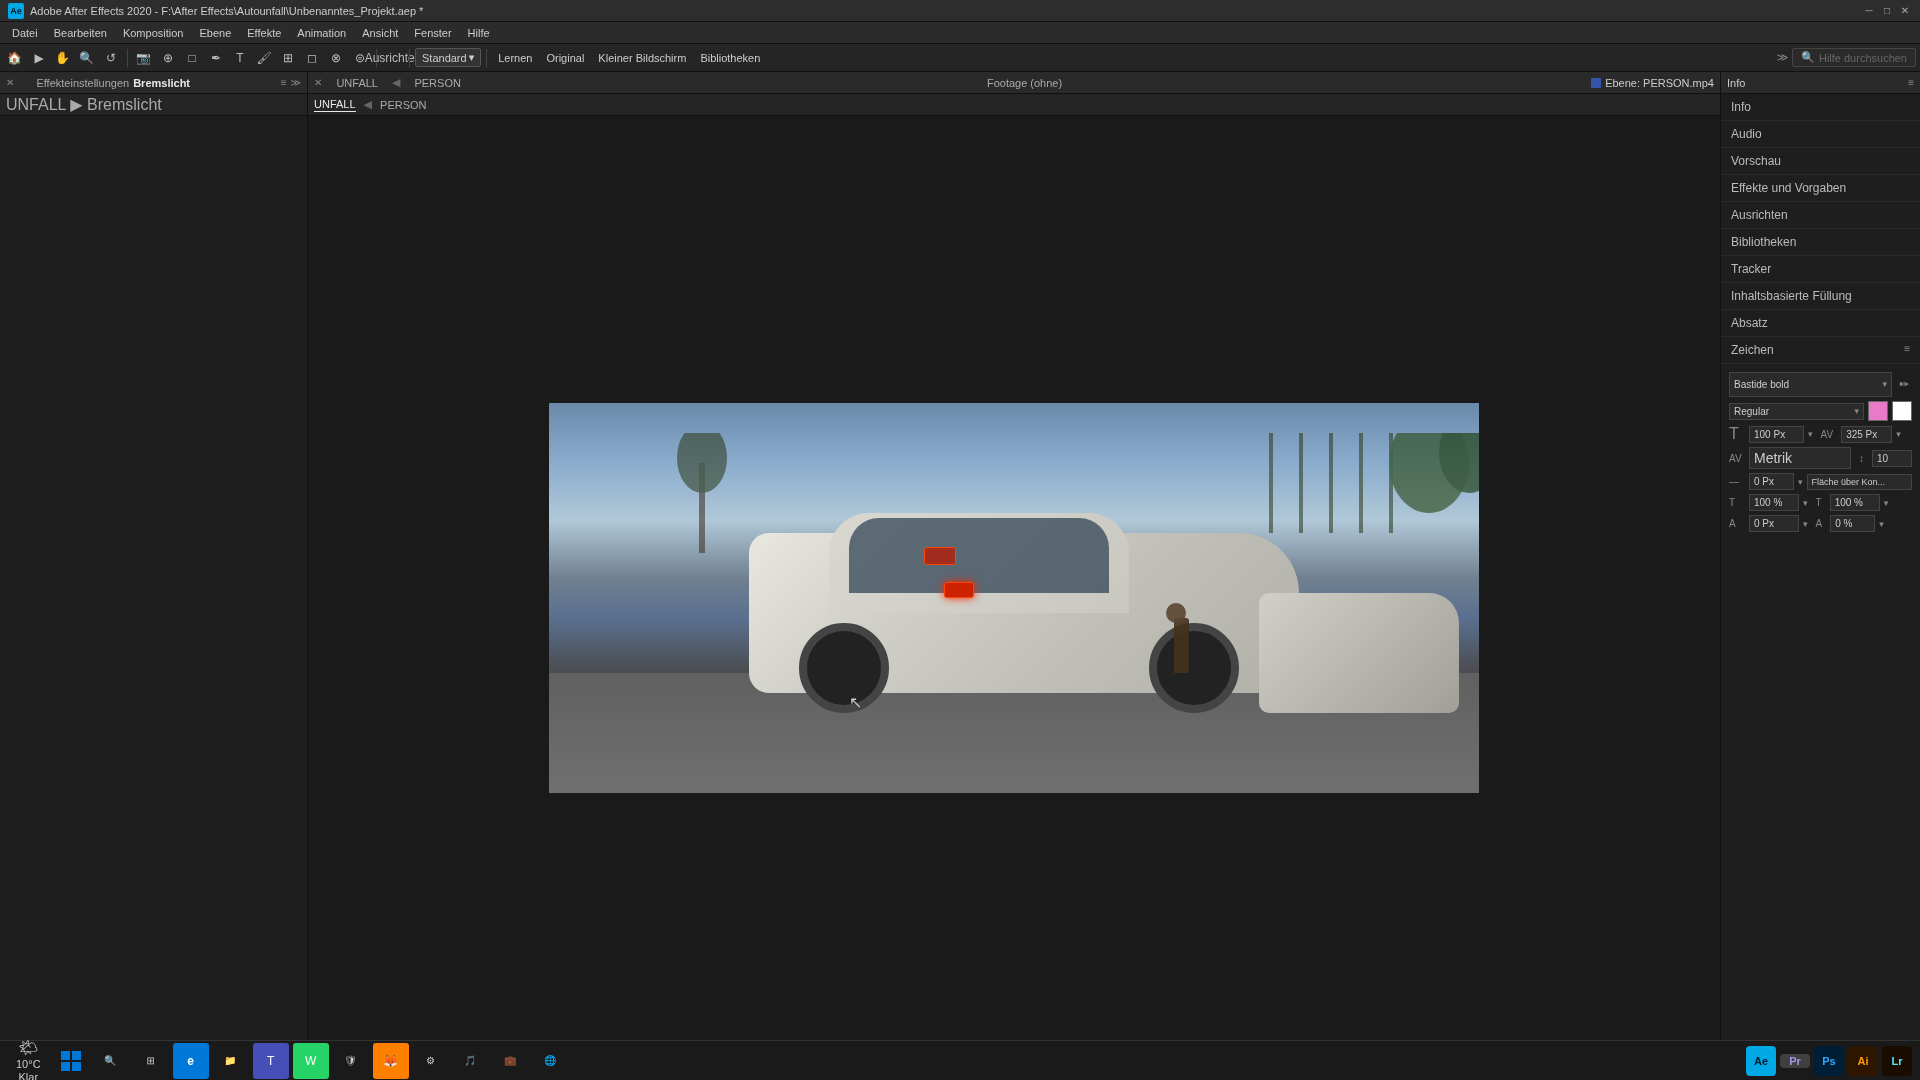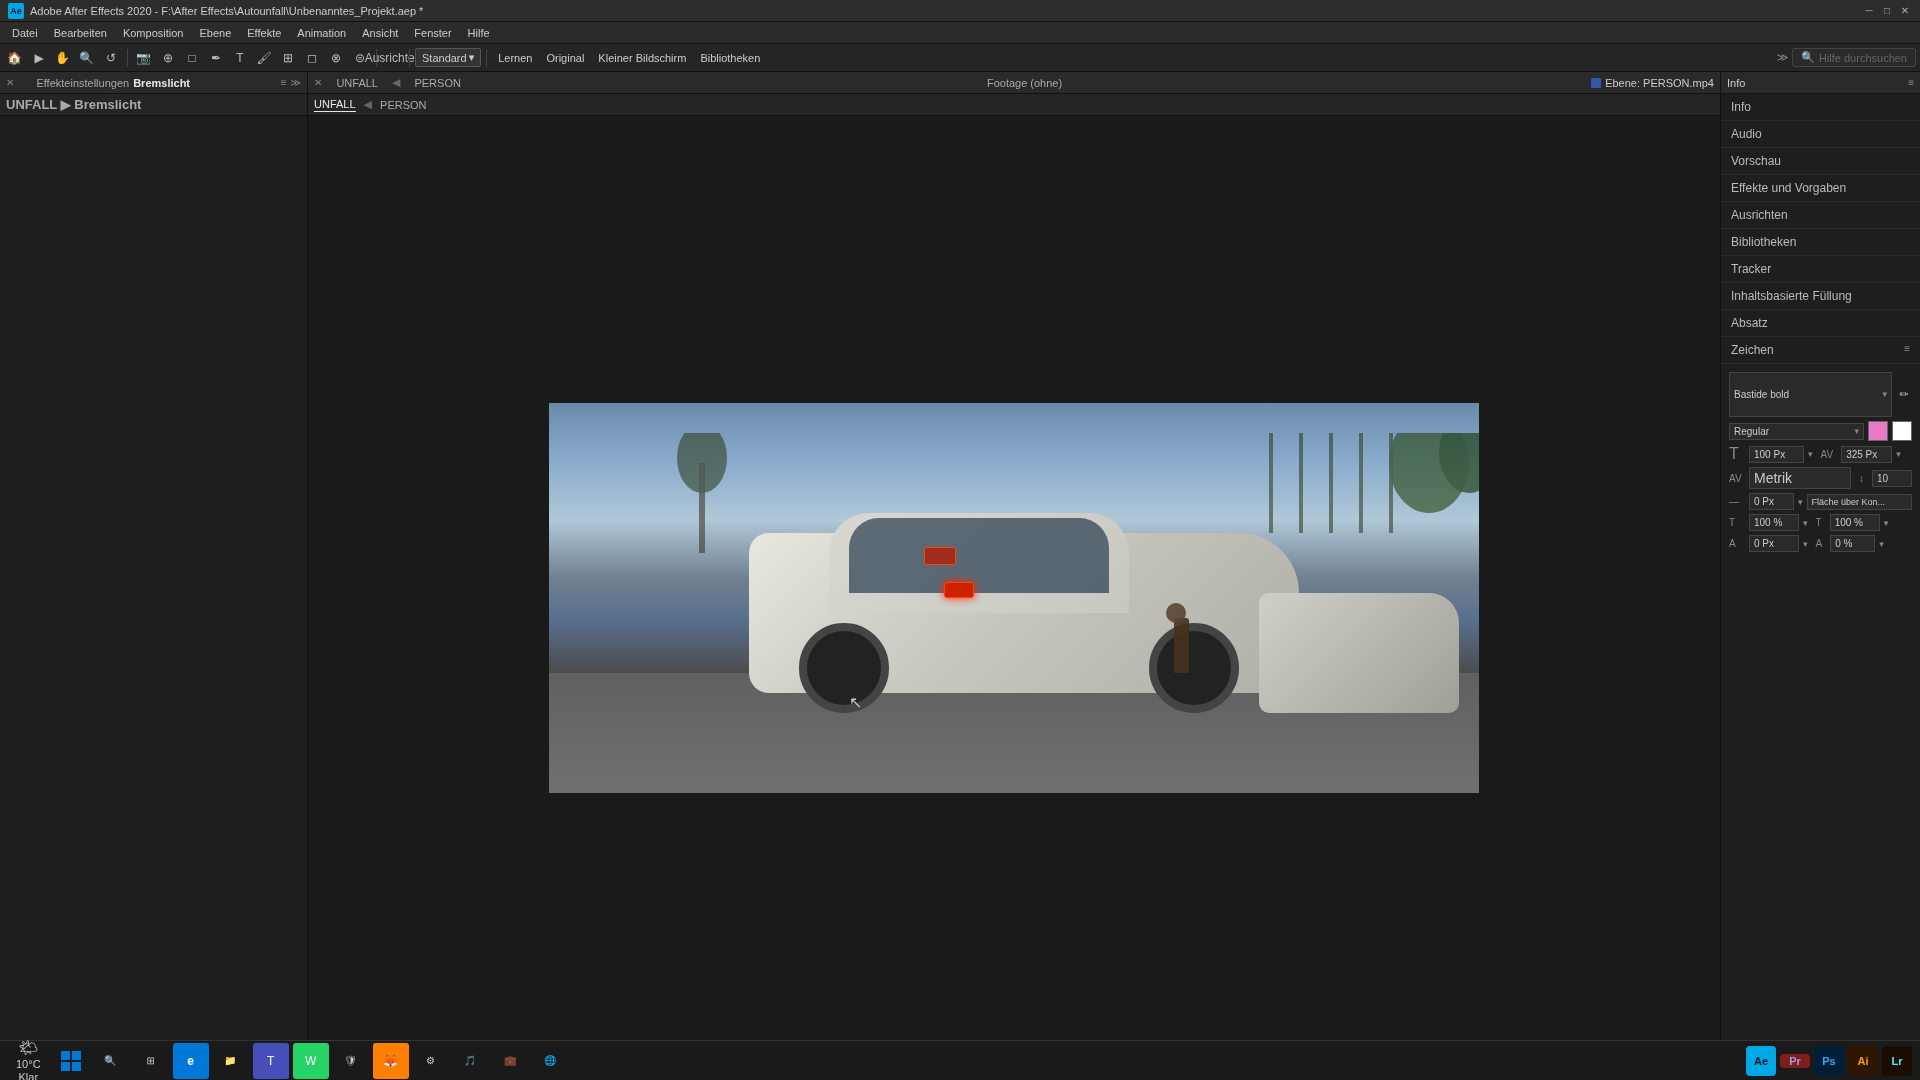--- a/index.html
+++ b/index.html
@@ -23,21 +23,21 @@
     .toolbar-dropdown { display: flex; align-items: center; gap: 2px; padding: 2px 6px; background: #333; border: 1px solid #555; border-radius: 2px; cursor: pointer; font-size: 11px; color: #ccc; text-align: center; }
     
     
     #main { display: flex; height: calc(1080px - 72px); }
     
     
     #left-panel { width: 308px; background: #1e1e1e; border-right: 1px solid #111; display: flex; flex-direction: column; }
     #left-panel-header { height: 22px; background: #2a2a2a; display: flex; align-items: center; padding: 0 6px; border-bottom: 1px solid #111; }
     #left-panel-header span { font-size: 11px; color: #ccc; }
     #breadcrumb { height: 22px; display: flex; align-items: center; padding: 0 6px; background: #252525; border-bottom: 1px solid #111; }
-    #breadcrumb span { font-size: 13px; color: #aaa; font-weight: bold; }
+    #breadcrumb span { font-size: 16px; color: #aaa; }
     
     
     #center-area { flex: 1; display: flex; flex-direction: column; }
     
     
     #comp-header { height: 22px; background: #2a2a2a; display: flex; align-items: center; padding: 0 6px; gap: 6px; border-bottom: 1px solid #111; }
     .comp-tab { padding: 2px 8px; font-size: 11px; color: #aaa; cursor: pointer; }
     
     
     #preview { flex: 1; background: #1a1a1a; display: flex; align-items: center; justify-content: center; position: relative; overflow: hidden; }
@@ -70,21 +70,21 @@
     .color-swatch-white { width: 20px; height: 20px; background: #ffffff; border: 1px solid #666; cursor: pointer; }
     
     
     #taskbar { position: fixed; bottom: 0; left: 0; width: 1920px; height: 40px; background: #1a1a1a; border-top: 1px solid #333; display: flex; align-items: center; padding: 0 8px; gap: 4px; z-index: 100; }
     .taskbar-item { width: 36px; height: 36px; display: flex; align-items: center; justify-content: center; cursor: pointer; border-radius: 3px; font-size: 10px; color: #ccc; }
     .taskbar-weather { font-size: 11px; color: #ccc; padding: 0 8px; display: flex; flex-direction: column; align-items: center; gap: 1px; }
     .taskbar-right { margin-left: auto; display: flex; align-items: center; gap: 4px; }
     
     
     .icon-ae { width: 30px; height: 30px; background: #00a8e6; border-radius: 4px; display: flex; align-items: center; justify-content: center; font-weight: bold; font-size: 11px; color: #001a2e; }
-    .icon-pr { width: 30px; height: 14px; background: #7f1d1d; border-radius: 4px; display: flex; align-items: center; justify-content: center; font-weight: bold; font-size: 11px; color: #a09ae6; }
+    .icon-pr { width: 30px; height: 14px; background: #404040; border-radius: 4px; display: flex; align-items: center; justify-content: center; font-weight: bold; font-size: 11px; color: #a09ae6; }
     .icon-ps { width: 30px; height: 30px; background: #001e36; border-radius: 4px; display: flex; align-items: center; justify-content: center; font-weight: bold; font-size: 11px; color: #31a8ff; }
     .icon-ai { width: 30px; height: 30px; background: #2d1500; border-radius: 4px; display: flex; align-items: center; justify-content: center; font-weight: bold; font-size: 11px; color: #ff9a00; }
     .icon-lr { width: 30px; height: 30px; background: #1a0d00; border-radius: 4px; display: flex; align-items: center; justify-content: center; font-weight: bold; font-size: 11px; color: #4fe9ff; }
   </style>
 </head>
 <body>
 
 <div id="title-bar">
   <div id="title-bar-left">
     <div style="width:16px;height:16px;background:#00a8e6;border-radius:2px;display:flex;align-items:center;justify-content:center;font-weight:bold;font-size:9px;color:#001a2e;">Ae</div>
@@ -279,21 +279,21 @@
     <div class="right-panel-item">Inhaltsbasierte Füllung</div>
     <div class="right-panel-item">Absatz</div>
     <div class="right-panel-item" style="display:flex;align-items:flex-start;justify-content:space-between;">
       <span>Zeichen</span>
       <span style="font-size:10px;color:#888;">≡</span>
     </div>
 
     <div id="char-panel">
 
       <div class="char-row">
-        <div style="flex:1;background:#2a2a2a;border:1px solid #444;padding:16px 4px;display:flex;justify-content:space-between;">
+        <div style="flex:1;background:#2a2a2a;border:1px solid #444;padding:6px 4px;display:flex;justify-content:space-between;">
           <span style="font-size:10px;color:#ccc;">Bastide bold</span>
           <span style="font-size:9px;color:#888;">▾</span>
         </div>
         <div style="width:16px;height:16px;display:flex;align-items:center;justify-content:center;cursor:pointer;">✏</div>
       </div>
 
       <div class="char-row">
         <div style="flex:1;background:#2a2a2a;border:1px solid #444;padding:2px 4px;display:flex;align-items:center;justify-content:space-between;">
           <span style="font-size:10px;color:#ccc;">Regular</span>
           <span style="font-size:9px;color:#888;">▾</span>

